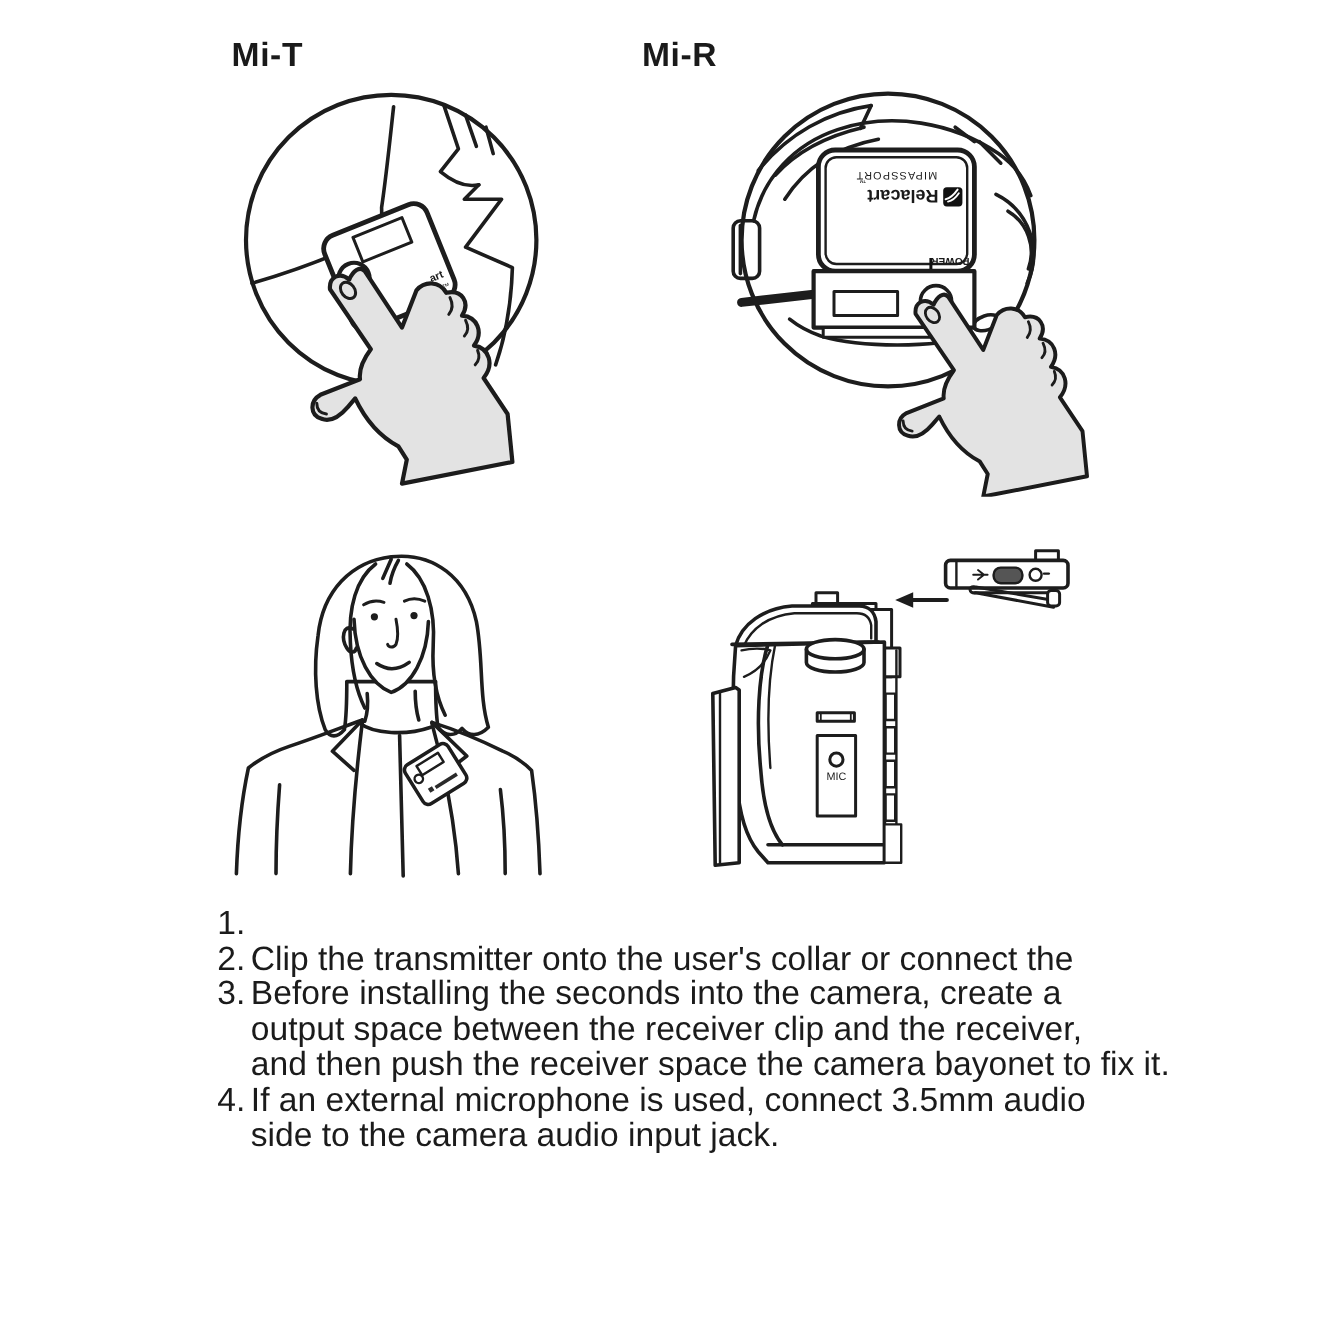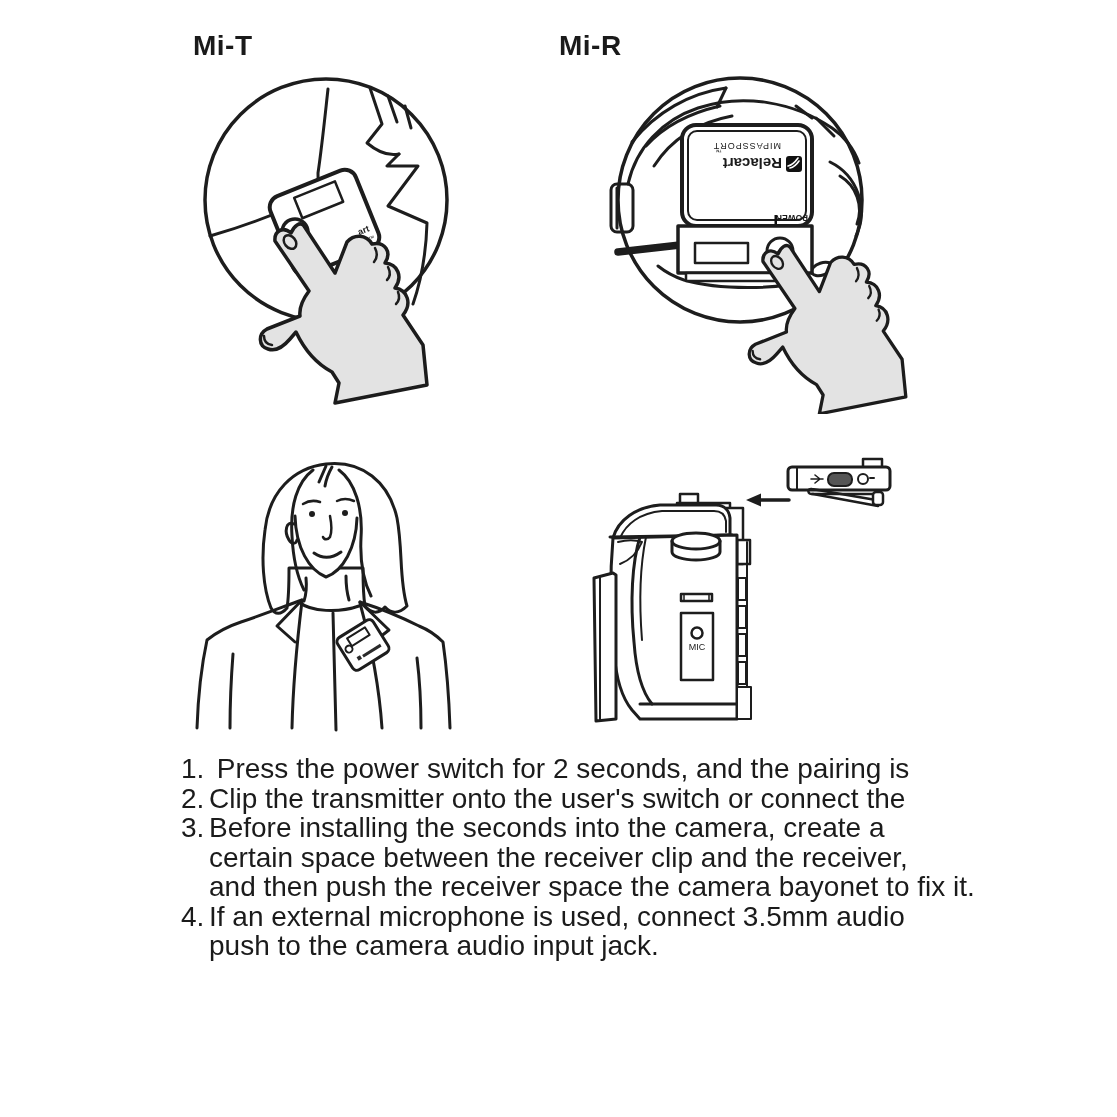--- a/index.html
+++ b/index.html
@@ -1,21 +1,21 @@
 <!DOCTYPE html>
 <html><head>
 <meta charset="utf-8">
 <title>Manual Page</title>
 <style>
   html,body{margin:0;padding:0;background:#ffffff;}
   .page{position:relative;width:1117px;height:1041px;background:#ffffff;overflow:hidden;
         font-family:"Liberation Sans", sans-serif;color:#1b1b1b;}
   .hdr{position:absolute;font-size:28px;font-weight:bold;color:#1a1a1a;letter-spacing:.5px;}
   #hdr-mit{left:193px;top:30px;}
-  #hdr-mir{left:559px;top:30px;}
+  #hdr-mir{left:535px;top:30px;}
   .scene{position:absolute;}
   #scene-transmitter{left:185px;top:66px;}
   #scene-receiver{left:598px;top:66px;}
   #scene-presenter{left:193px;top:430px;}
   #scene-camera{left:580px;top:442px;}
   .instructions{position:absolute;left:181px;top:754px;width:830px;font-size:28px;line-height:29.5px;color:#1b1b1b;}
   .inst{display:flex;align-items:flex-start;}
   .inst .num{flex:0 0 28px;white-space:pre;}
   .inst .ln{display:block;white-space:pre;}
   svg{display:block;}
@@ -242,39 +242,38 @@
           <rect x="293" y="50" width="10" height="13" rx="3"></rect>
         </g>
       </g>
     </g>
   </svg>
 
   <div class="instructions">
     <div class="inst">
       <span class="num">1.</span>
       <span class="body">
-        <span class="ln"> Press the power switch for 2 seconds, and the pairing is</span>
       </span>
     </div>
     <div class="inst">
       <span class="num">2.</span>
       <span class="body">
-        <span class="ln">Clip the transmitter onto the user's switch or connect the</span>
+        <span class="ln">Clip the transmitter onto the user's collar or connect the</span>
       </span>
     </div>
     <div class="inst">
       <span class="num">3.</span>
       <span class="body">
         <span class="ln">Before installing the seconds into the camera, create a</span>
-        <span class="ln">certain space between the receiver clip and the receiver,</span>
+        <span class="ln">output space between the receiver clip and the receiver,</span>
         <span class="ln">and then push the receiver space the camera bayonet to fix it.</span>
       </span>
     </div>
     <div class="inst">
       <span class="num">4.</span>
       <span class="body">
         <span class="ln">If an external microphone is used, connect 3.5mm audio</span>
-        <span class="ln">push to the camera audio input jack.</span>
+        <span class="ln">side to the camera audio input jack.</span>
       </span>
     </div>
   </div>
 
 </div>
 
 </body></html>

